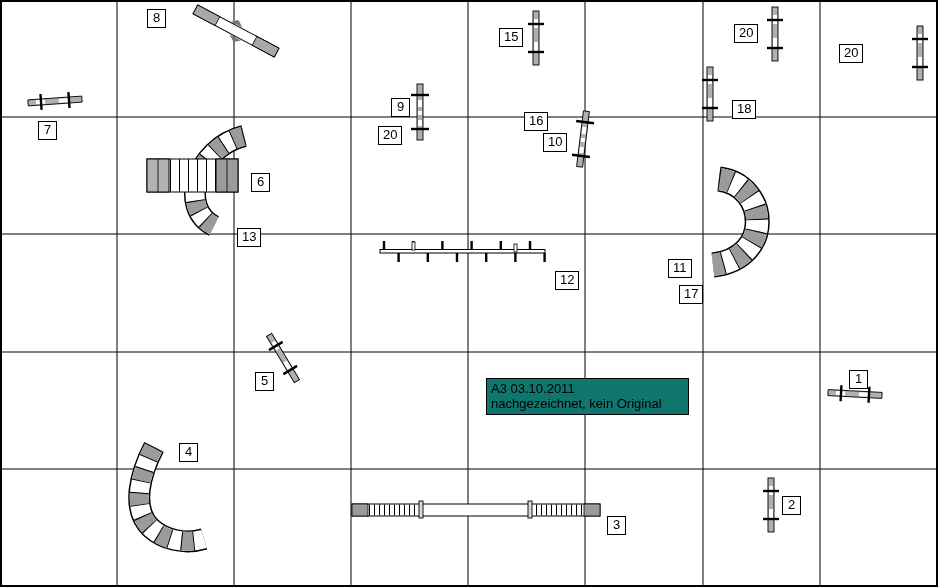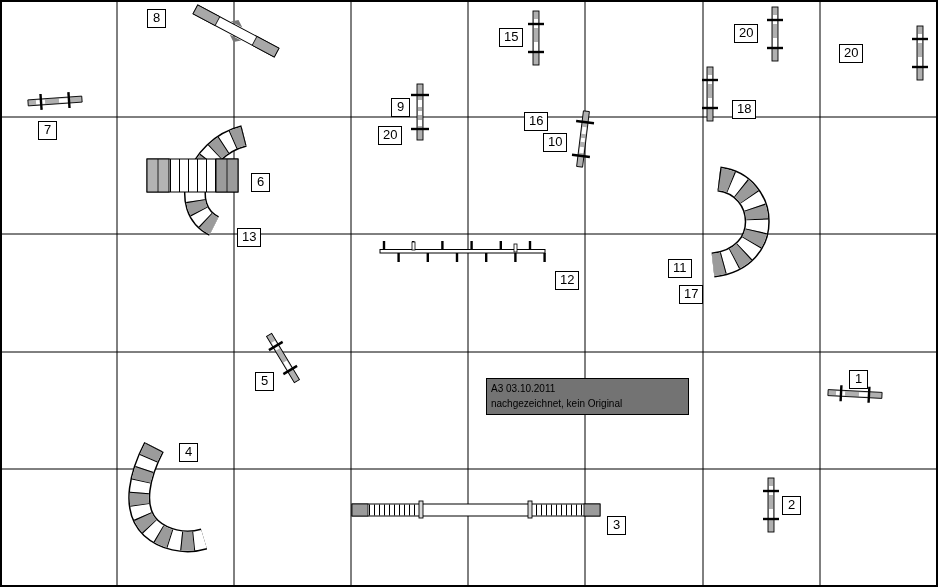--- a/index.html
+++ b/index.html
@@ -19,23 +19,23 @@
     line-height:14px;
     padding:1px 4px 2px 4px;
     color:#000;
     text-align:center;
     min-width:9px;
   }
   #info-box{
     position:absolute;
     left:486px;top:378px;
     width:194px;
-    background:#737373;
+    background:#0f766e;
     border:1px solid #000;
-    font-size:10px;
+    font-size:13px;
     line-height:15px;
     padding:2px 3px 3px 4px;
     color:#000;
   }
   #info-box div{white-space:nowrap;}
 </style>
 </head>
 <body>
 
 <div id="canvas">

